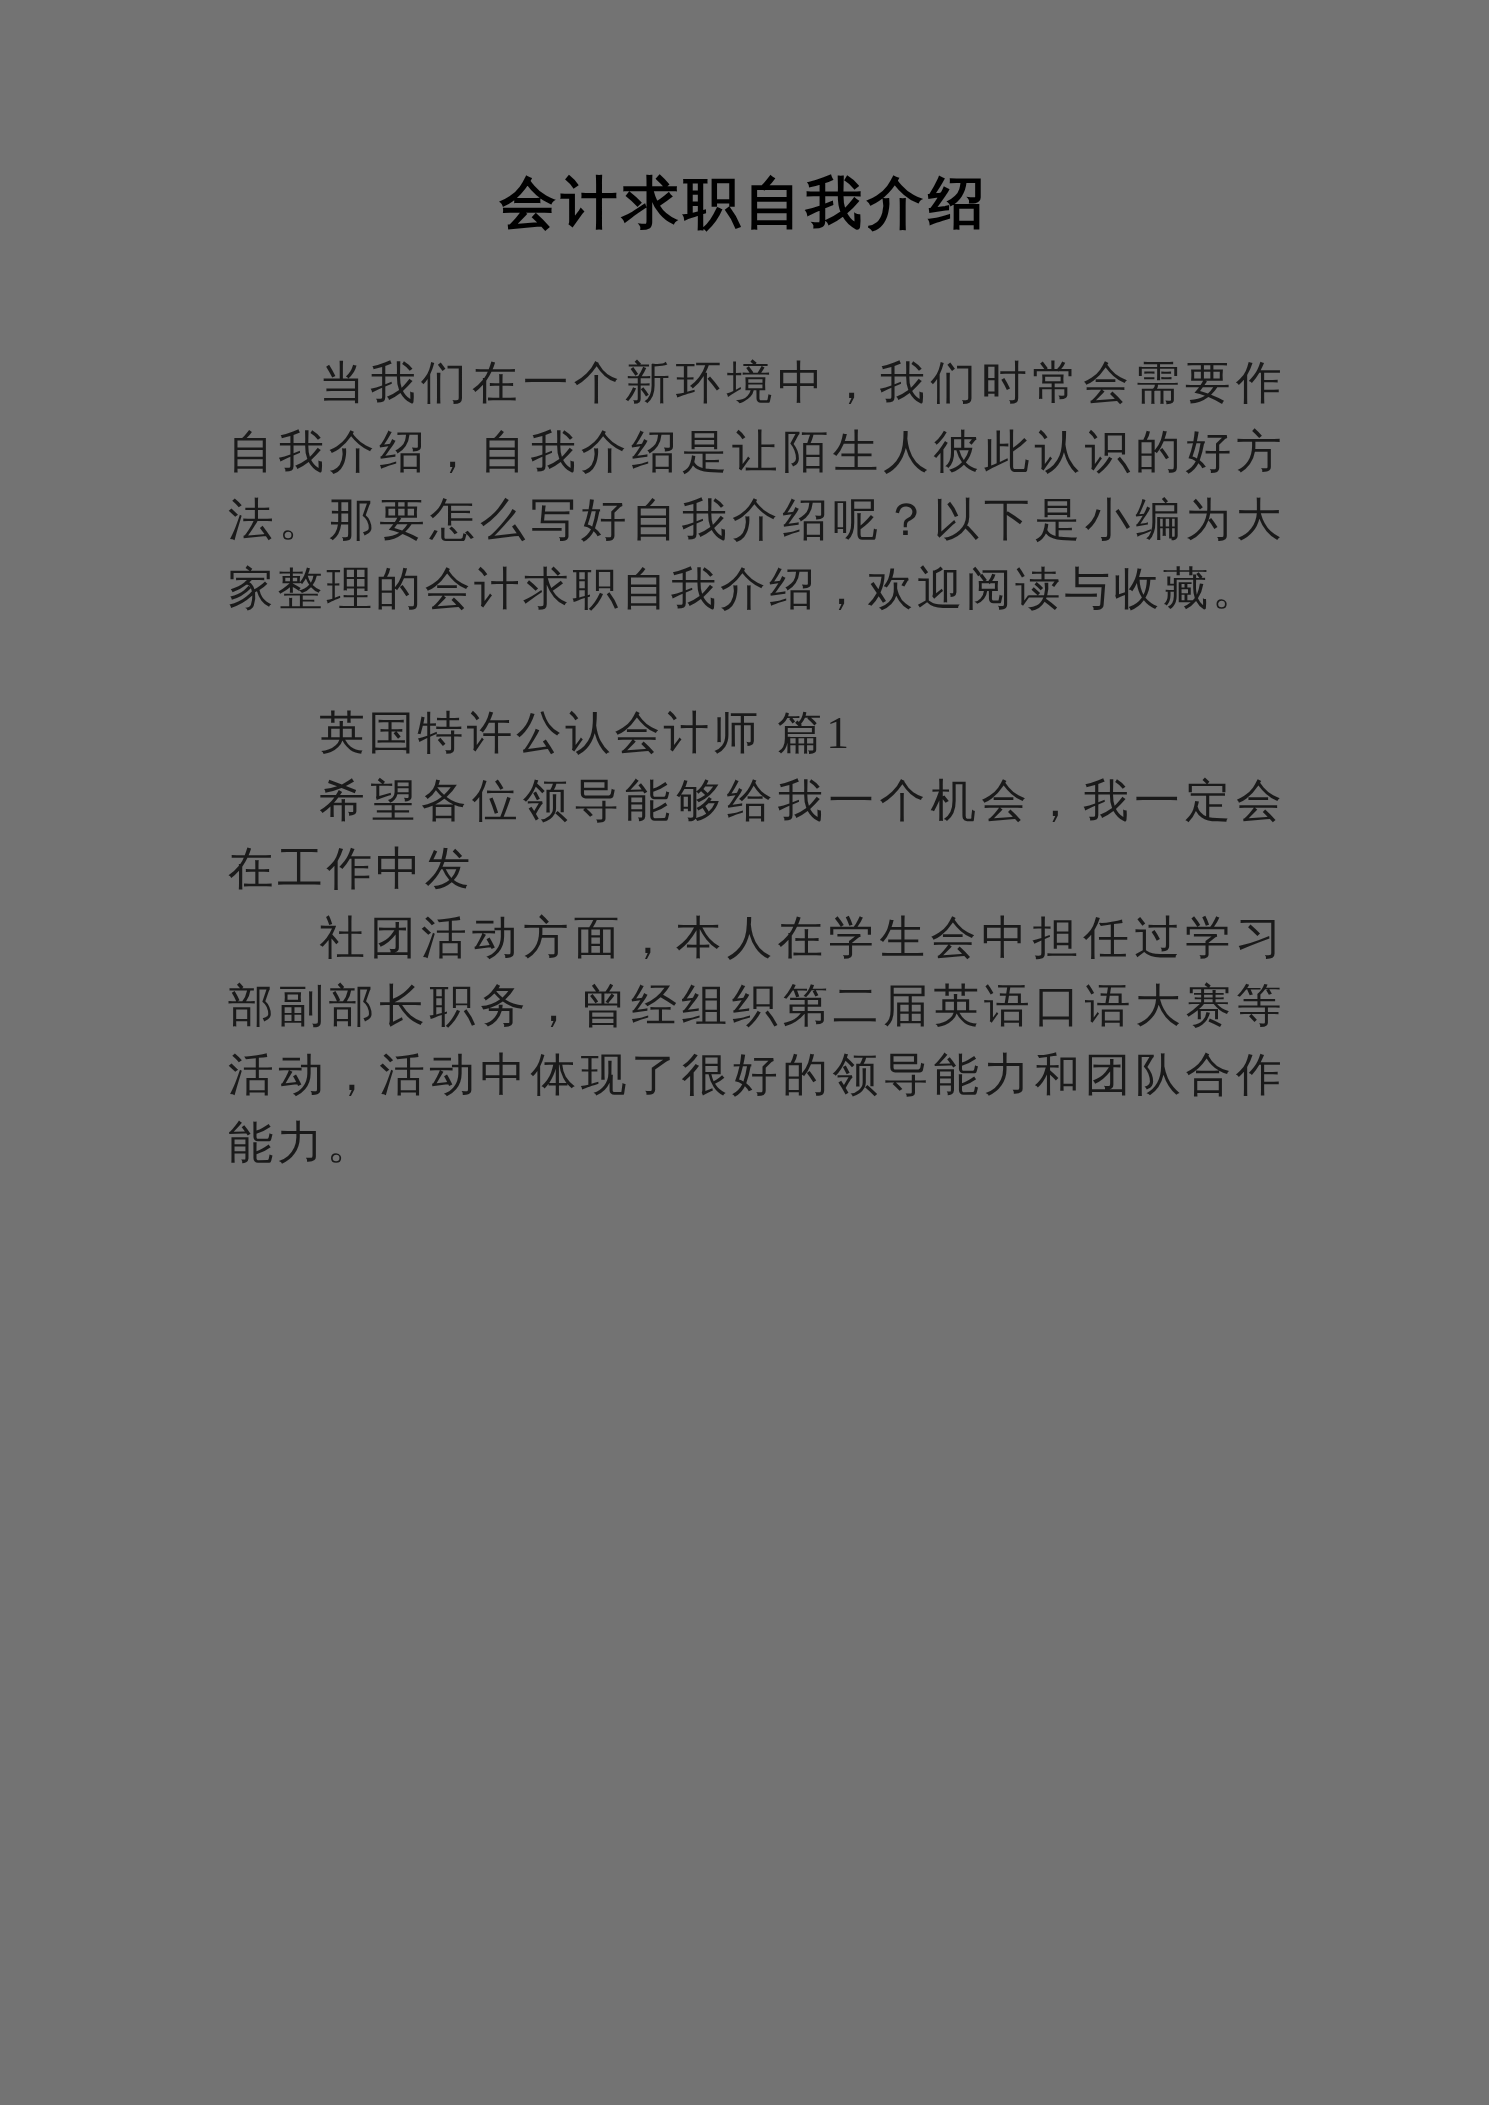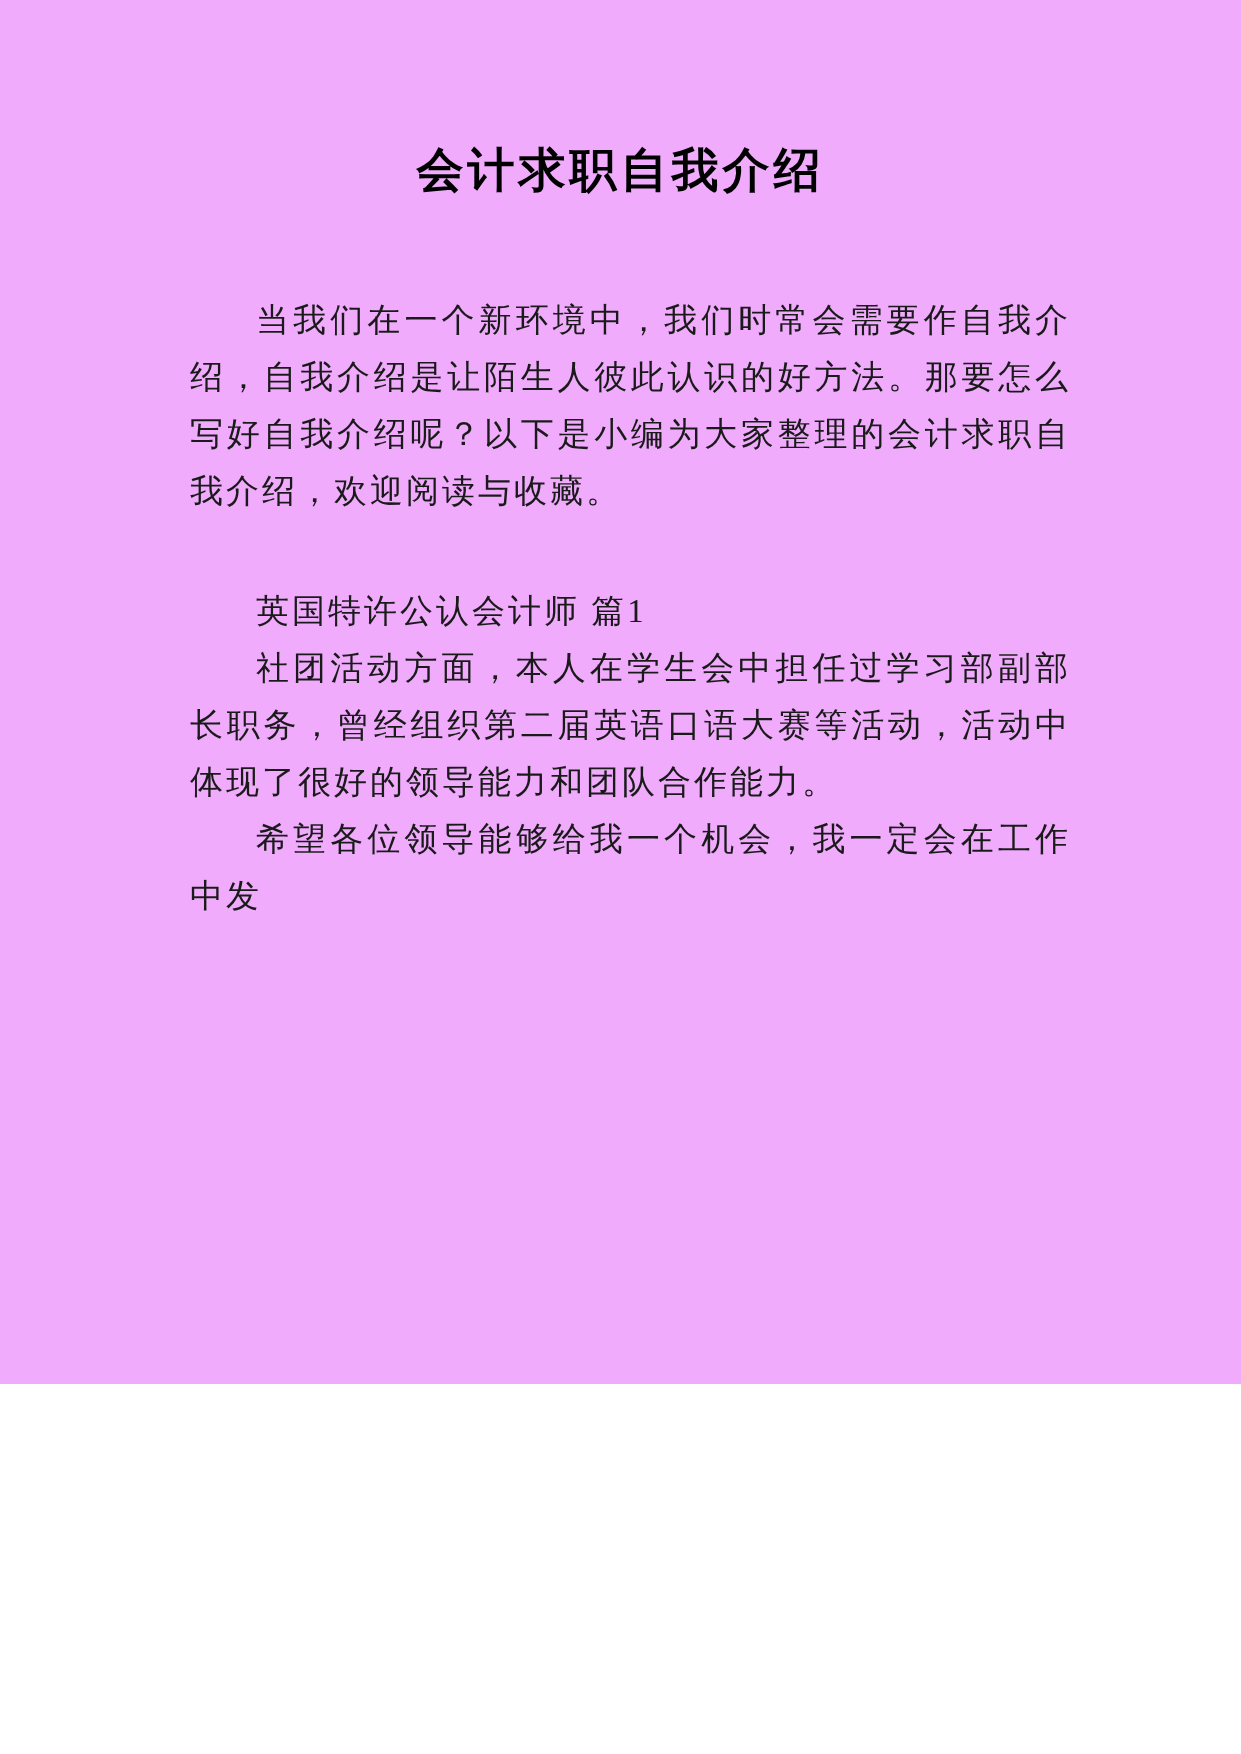--- a/index.html
+++ b/index.html
@@ -8,22 +8,22 @@
   }
   body {
     width: 1241px;
     height: 1754px;
     background: #ffffff;
     font-family: "Liberation Serif", "DejaVu Serif", serif;
   }
   .page {
     position: relative;
     width: 1241px;
-    height: 1384px;
-    background: #f0abfc;
+    height: 1754px;
+    background: #737373;
     color: #151515;
     overflow: hidden;
   }
   .doc-title {
     position: absolute;
     top: 140px;
     left: 0;
     width: 100%;
     margin: 0;
     text-align: center;
@@ -31,21 +31,21 @@
     line-height: 60px;
     font-weight: bold;
     letter-spacing: 4px;
     color: #000000;
   }
   .doc-body {
     position: absolute;
     left: 190px;
     top: 292px;
     width: 881px;
-    font-size: 33px;
+    font-size: 38px;
     line-height: 57px;
     letter-spacing: 3px;
     text-align: justify;
     text-justify: inter-ideograph;
     color: #1a1a1a;
   }
   .para {
     margin: 0;
     padding: 0;
     text-indent: 2em;
@@ -63,18 +63,18 @@
 
   <div class="doc-body">
 
     <p class="para">当我们在一个新环境中，我们时常会需要作自我介绍，自我介绍是让陌生人彼此认识的好方法。那要怎么写好自我介绍呢？以下是小编为大家整理的会计求职自我介绍，欢迎阅读与收藏。</p>
 
     <p class="para section-heading">英国特许公认会计师 篇1</p>
 
 
 
 
+    <p class="para">希望各位领导能够给我一个机会，我一定会在工作中发</p>
+
     <p class="para">社团活动方面，本人在学生会中担任过学习部副部长职务，曾经组织第二届英语口语大赛等活动，活动中体现了很好的领导能力和团队合作能力。</p>
-
-    <p class="para">希望各位领导能够给我一个机会，我一定会在工作中发</p>
 
   </div>
 </div>
 
 </body></html>

